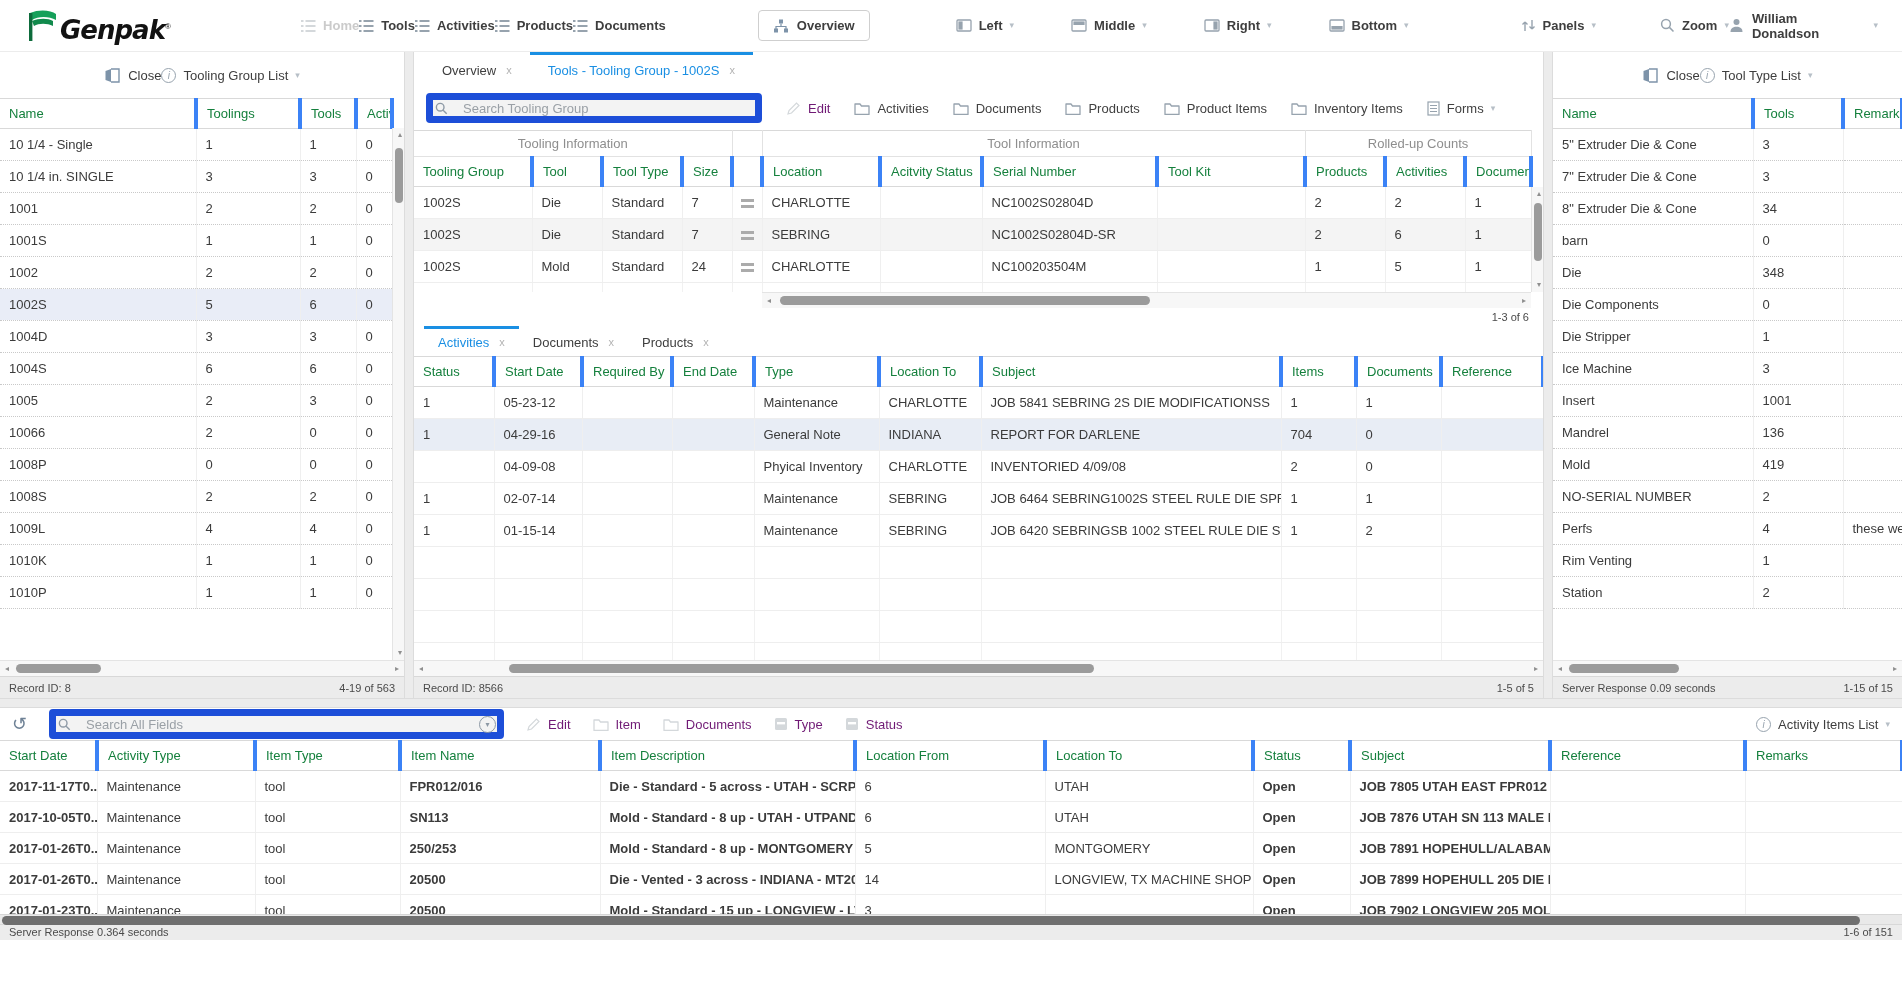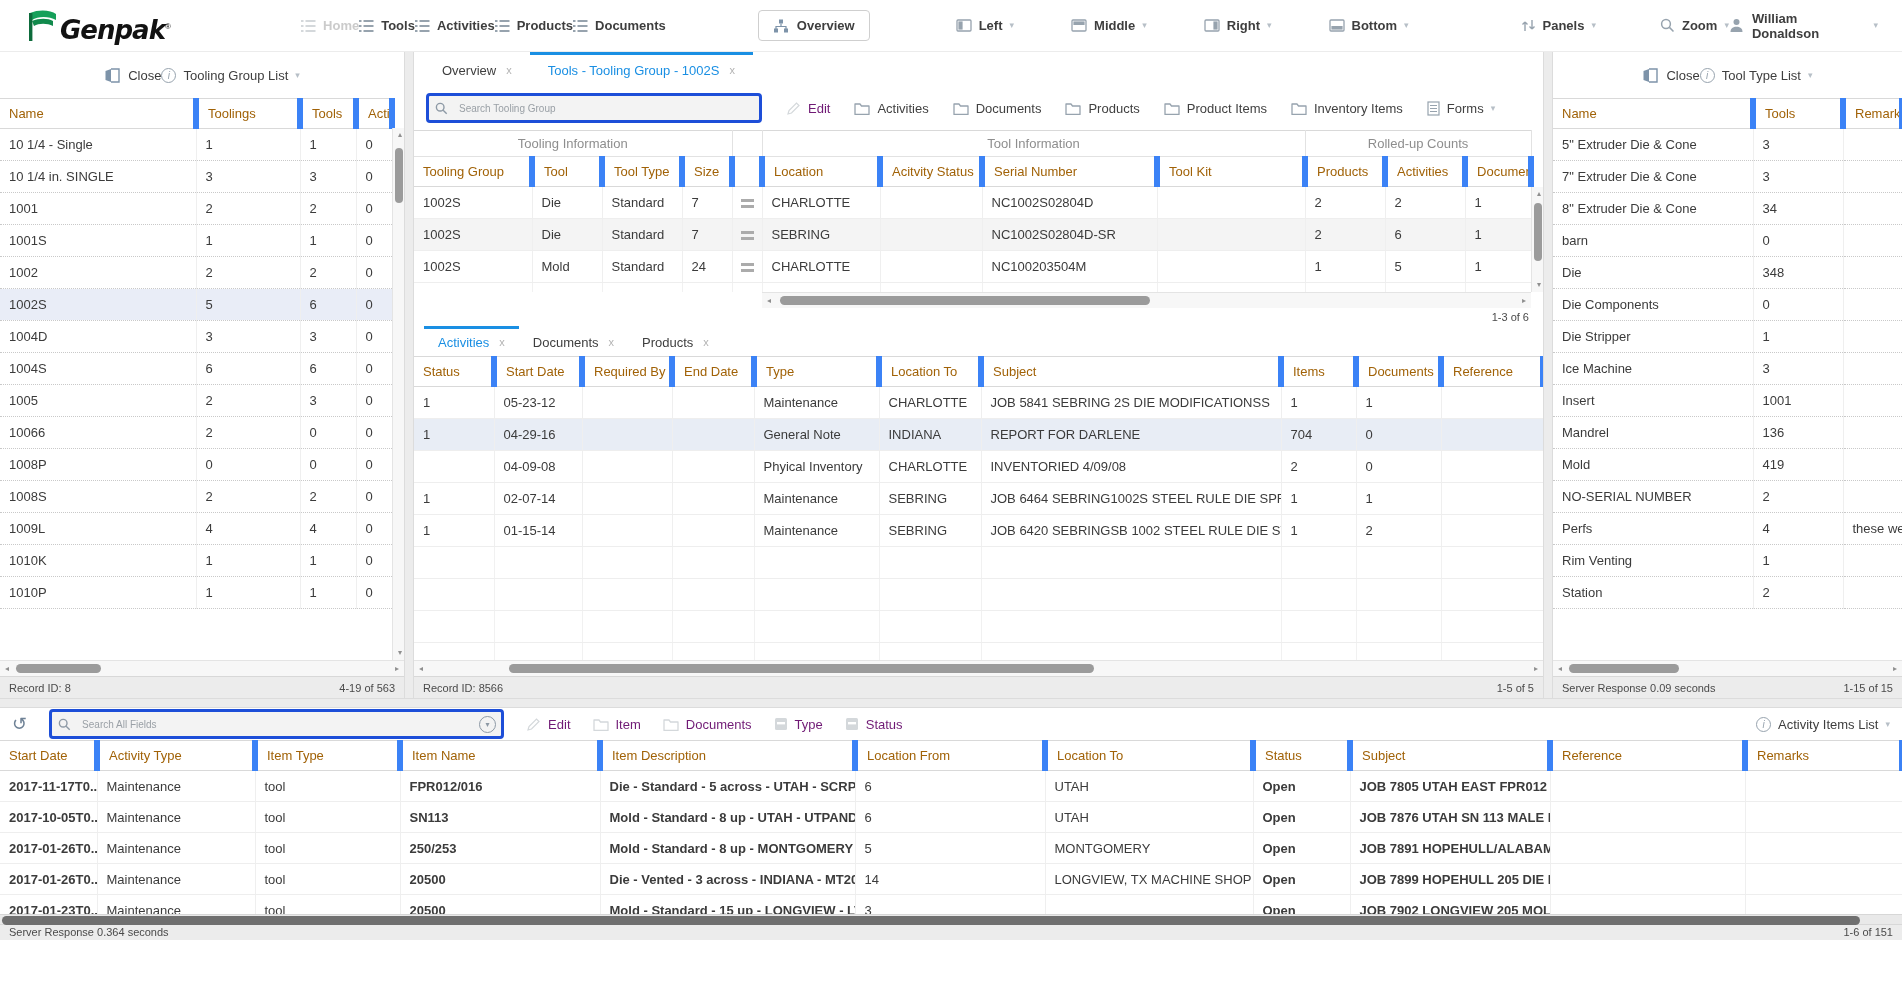--- a/index.html
+++ b/index.html
@@ -37,21 +37,21 @@
   .panel-header{height:46px;display:flex;align-items:center;justify-content:center;padding:0 14px}
   .hbtn{display:flex;align-items:center;gap:8px;cursor:pointer}
   .hbtn .ic{color:#7d93a9}
   .panel-title{display:flex;align-items:center;gap:7px;cursor:pointer;color:#3e3e3e}
   .info-icon{width:15px;height:15px;border:1px solid #97a3ae;border-radius:50%;color:#97a3ae;font-size:10px;font-style:italic;display:inline-flex;align-items:center;justify-content:center}
   .info-icon::after{content:"i"}
 
   
   .table-wrap{flex:1;position:relative;overflow:hidden}
   table{border-collapse:collapse;table-layout:fixed}
-  th{font-weight:normal;color:#a16207;text-align:left;padding:0 9px;height:30px;border-top:1px solid #d9d9d9;border-bottom:1px solid #d9d9d9;border-right:6px solid #3b82f6;white-space:nowrap;overflow:hidden;cursor:pointer}
+  th{font-weight:normal;color:#15803d;text-align:left;padding:0 9px;height:30px;border-top:1px solid #d9d9d9;border-bottom:1px solid #d9d9d9;border-right:4px solid #3b82f6;white-space:nowrap;overflow:hidden;cursor:pointer}
   td{padding:0 9px;height:32px;border-right:1px solid #efefef;border-bottom:1px solid #eeeeee;white-space:nowrap;overflow:hidden;color:#3b3b3b}
   .dotted td{border-bottom:1px dotted #c9c9c9}
   td.b{font-weight:bold}
   tr.sel td{background:#e9edf7}
   .tool-table tr.shade td{background:#f4f4f4}
   .acts-table tr.shade td{background:#e8edf5}
   tr.filler td{border-right:1px solid #f1f1f1}
   .group-th{ text-align:center;color:#8e8e8e;border-top:1px solid #d9d9d9;border-bottom:1px solid #e2e2e2;border-right:1px solid #e2e2e2;height:26px}
   .handle-col{padding:0;text-align:center}
   .grip{display:inline-block;width:13px;height:9px;border-top:3px solid #ababab;border-bottom:3px solid #ababab;vertical-align:middle}
@@ -76,21 +76,21 @@
   .bottom-panel .statusbar{height:20px}
 
   
   .tabbar{height:34px;display:flex;align-items:stretch;padding-left:10px}
   .tab{display:flex;align-items:center;gap:10px;padding:0 18px;cursor:pointer;border-top:3px solid transparent;color:#3e3e3e}
   .tab.active{border-top-color:#1a8fe3;color:#1a8fe3}
   .x{color:#b3b3b3;font-size:11px;line-height:1;cursor:pointer}
   .x::after{content:"x"}
   .toolbar{height:44px;display:flex;align-items:center;padding:0 12px;gap:24px}
   .search-wrap{position:relative;display:flex;align-items:center}
-  .search-input{height:30px;border:3px solid #1d4ed8;border-radius:4px;background:#f3f3f3;padding:0 10px 0 30px;font-family:inherit;font-size:10px;color:#8b5cf6;outline:none}
+  .search-input{height:30px;border:7px solid #1d4ed8;border-radius:4px;background:#f3f3f3;padding:0 10px 0 30px;font-family:inherit;font-size:13px;color:#8b5cf6;outline:none}
   .search-input::placeholder{color:#9aa0a6}
   .search-ic{position:absolute;left:9px;color:#8d99a5;display:flex}
   .circ-caret{position:absolute;right:8px;width:17px;height:17px;border:1.5px solid #8d99a5;border-radius:50%;display:flex;align-items:center;justify-content:center;color:#8d99a5;font-size:8px;cursor:pointer}
   .circ-caret::after{content:"▾"}
   .tbtn{display:flex;align-items:center;gap:7px;cursor:pointer;white-space:nowrap}
   .tbtn .lbl{font-weight:normal;color:#414141}
   .tbtn.dis .lbl{color:#701a75}
   .tbtn.dis .ic{color:#d4d8db}
   .spacer{flex:1}
   .tool-block{height:162px;position:relative;overflow:hidden}

